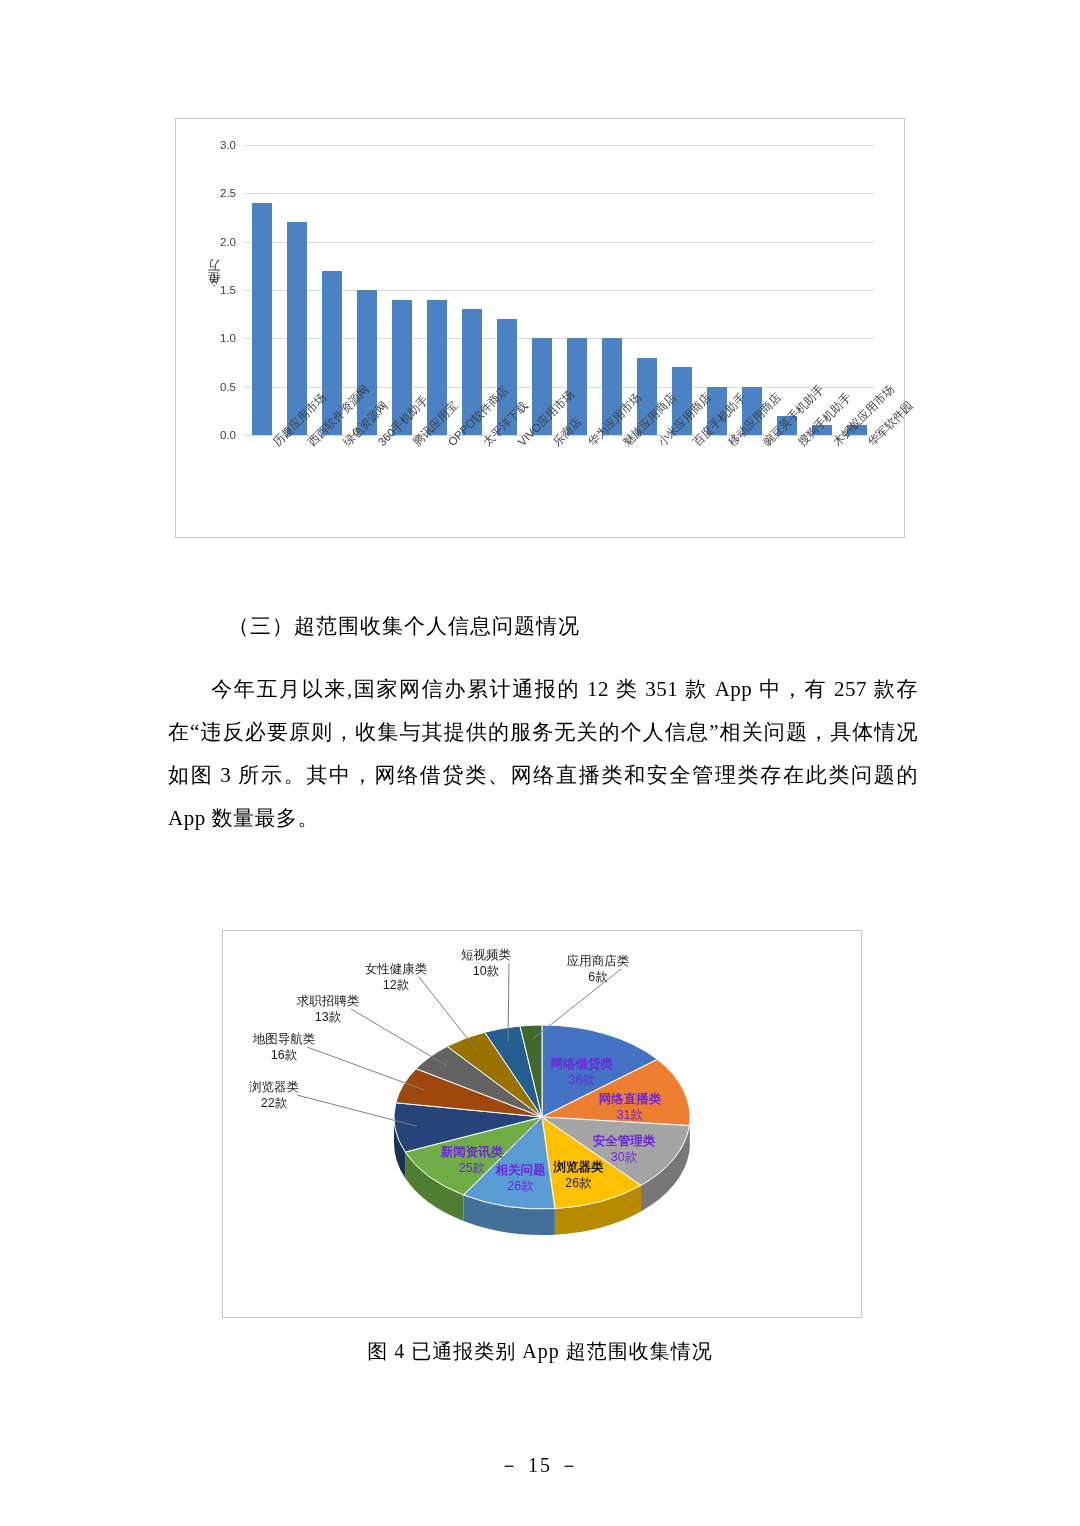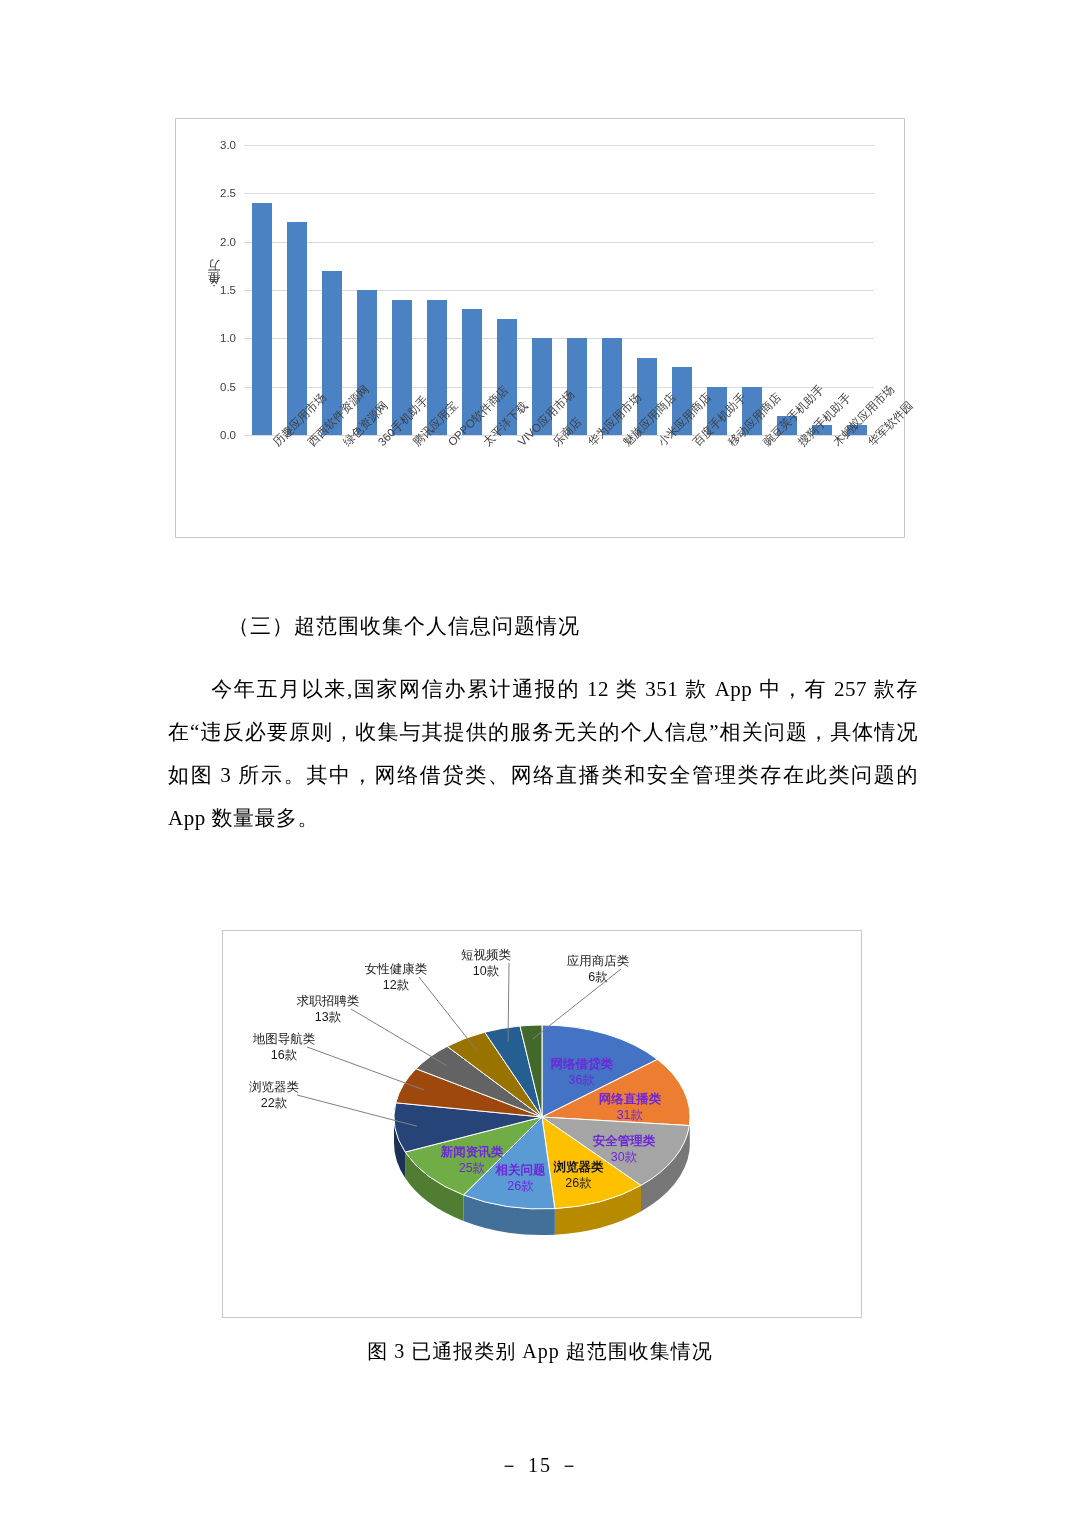--- a/index.html
+++ b/index.html
@@ -286,17 +286,17 @@
         <div class="pie-label inner" style="left: 203.912px; top: 212.815px; width: 90px;"><span>新闻资讯类</span><span class="val">25款</span></div>
         <div class="pie-label" style="left: 6px; top: 148px; width: 90px;"><span>浏览器类</span><span class="val">22款</span></div>
         <div class="pie-label" style="left: 16px; top: 100px; width: 90px;"><span>地图导航类</span><span class="val">16款</span></div>
         <div class="pie-label" style="left: 60px; top: 62px; width: 90px;"><span>求职招聘类</span><span class="val">13款</span></div>
         <div class="pie-label" style="left: 128px; top: 30px; width: 90px;"><span>女性健康类</span><span class="val">12款</span></div>
         <div class="pie-label" style="left: 218px; top: 16px; width: 90px;"><span>短视频类</span><span class="val">10款</span></div>
         <div class="pie-label" style="left: 330px; top: 22px; width: 90px;"><span>应用商店类</span><span class="val">6款</span></div>
       </div>
   </div>
 
-  <div class="caption" style="top:1338px;">图 3  已通报类别 App 超范围收集情况</div>
+  <div class="caption" style="top:1338px;">图 4  已通报类别 App 超范围收集情况</div>
 
   <div class="pagenum" style="top:1405px;margin-top:47px;">－ 15 －</div>
 
 </div>
 
 </body></html>

